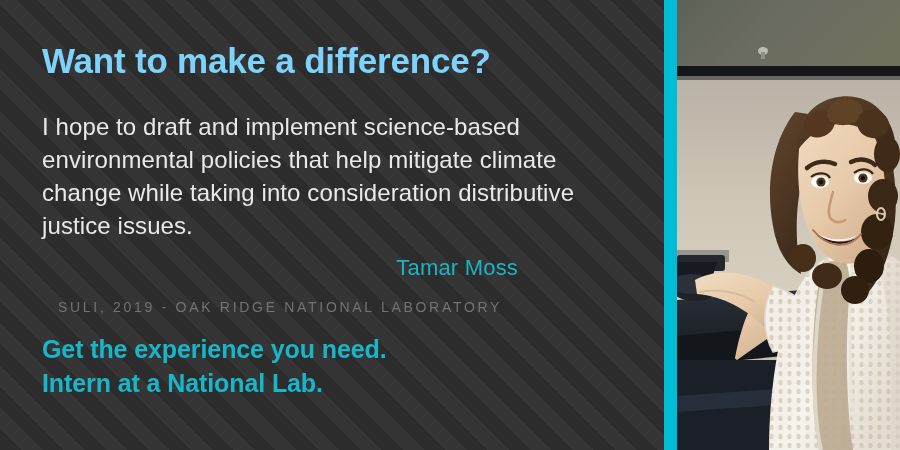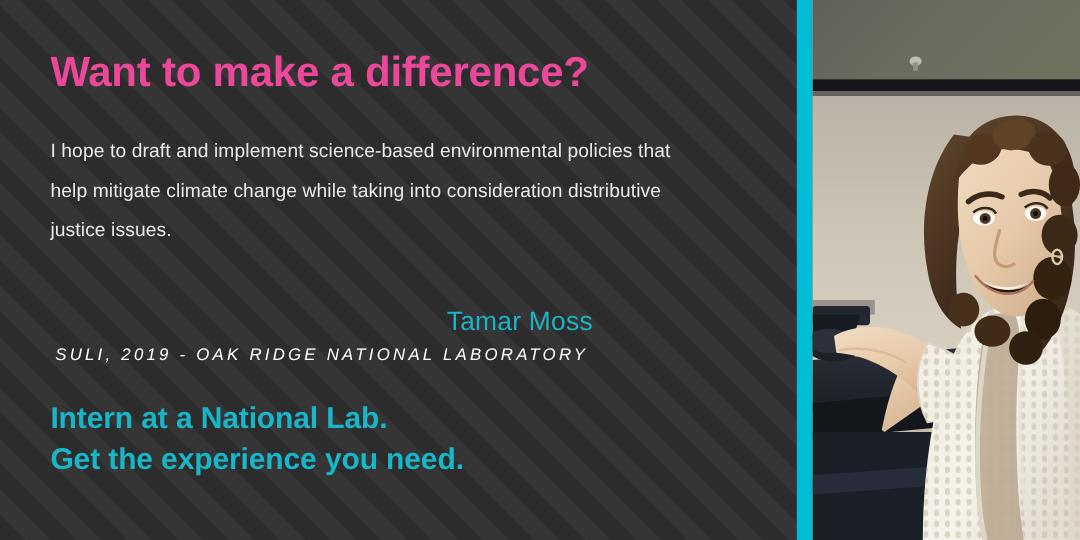--- a/index.html
+++ b/index.html
@@ -51,31 +51,31 @@
 
   .headline {
     position: absolute;
     top: 42px;
     left: 0;
     margin: 0;
     font-size: 35px;
     font-weight: bold;
     line-height: 1.1;
     letter-spacing: -0.2px;
-    color: #ec4899;
+    color: #7dd3fc;
     white-space: nowrap;
   }
 
   .quote {
     position: absolute;
     top: 110px;
     left: 0;
     width: 545px;
     margin: 0;
-    font-size: 16px;
+    font-size: 24px;
     font-weight: 400;
     line-height: 33px;
     color: #e9e9e9;
     letter-spacing: 0.1px;
   }
 
   .attribution {
     position: absolute;
     top: 255px;
     left: 0;
@@ -83,27 +83,26 @@
   }
   .att-name {
     margin: 0;
     font-size: 22px;
     font-weight: 400;
     line-height: 26px;
     color: #1cb3c4;
     letter-spacing: 0.2px;
   }
   .att-org {
-    margin: 4px;
+    margin: 16px;
     font-size: 14px;
     font-weight: 400;
     line-height: 20px;
-    color: #ffffff;
+    color: #737373;
     letter-spacing: 2.7px;
-    font-style: italic;
   }
 
   .cta {
     position: absolute;
     top: 332px;
     left: 0;
   }
   .cta-line {
     margin: 0;
     font-size: 25px;
@@ -139,22 +138,22 @@
     <h1 class="headline">Want to make a difference?</h1>
 
     <p class="quote">I hope to draft and implement science-based environmental policies that help mitigate climate change while taking into consideration distributive justice issues.</p>
 
     <div class="attribution">
       <p class="att-name">Tamar Moss</p>
       <p class="att-org">SULI, 2019 - OAK RIDGE NATIONAL LABORATORY</p>
     </div>
 
     <div class="cta">
+      <p class="cta-line">Get the experience you need.</p>
       <p class="cta-line">Intern at a National Lab.</p>
-      <p class="cta-line">Get the experience you need.</p>
     </div>
 
   </div>
 
   <div class="photo">
     <svg width="223" height="450" viewBox="0 0 223 450" xmlns="http://www.w3.org/2000/svg">
       <defs>
         <linearGradient id="wallG" x1="0" y1="0" x2="1" y2="0.3">
           <stop offset="0" stop-color="#5f6257"></stop>
           <stop offset="0.5" stop-color="#6a6c60"></stop>

